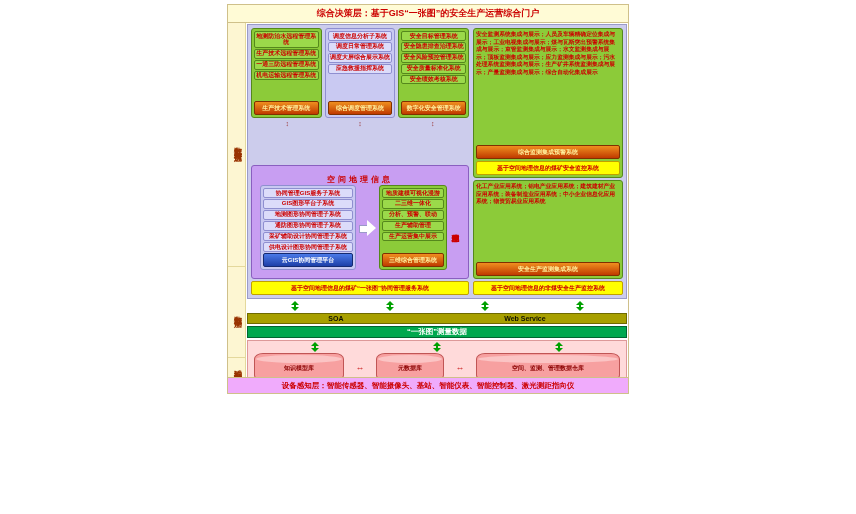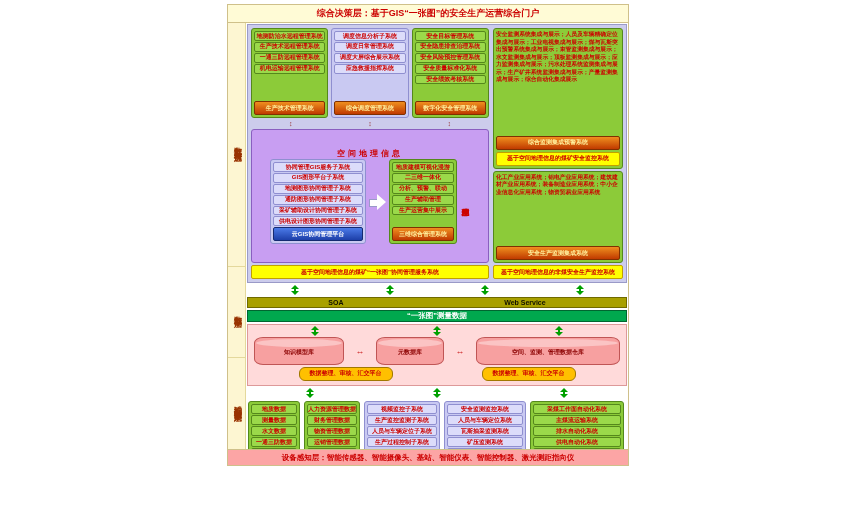--- a/index.html
+++ b/index.html
@@ -1,22 +1,22 @@
 <!DOCTYPE html>
 <html><head>
 <meta charset="utf-8">
 <style>
   html,body{margin:0;padding:0;background:#fff;}
   .canvas{position:relative;width:856px;height:514px;background:#ffffff;overflow:hidden;
           font-family:"Liberation Sans",sans-serif;}
-  .frame{position:absolute;left:227px;top:4px;width:402px;height:462px;display:flex;flex-direction:column;
+  .frame{position:absolute;left:227px;top:4px;width:402px;height:390px;display:flex;flex-direction:column;
          border:1px solid #cfc08a;background:#fff;box-sizing:border-box;}
   .top-bar{height:17px;flex:0 0 17px;background:#fffbd6;border-bottom:1px solid #cfc08a;color:#cc0000;
            font-weight:bold;font-size:9px;display:flex;align-items:center;justify-content:center;}
-  .bottom-bar{height:15px;flex:0 0 15px;background:#fca5a5;border-top:1px solid #cfc08a;color:#cc0000;
+  .bottom-bar{height:15px;flex:0 0 15px;background:#f0abfc;border-top:1px solid #cfc08a;color:#cc0000;
            font-weight:bold;font-size:7.5px;display:flex;align-items:center;justify-content:center;}
   .middle{flex:1;display:flex;overflow:hidden;}
   .left-strip{flex:0 0 17px;background:#fdf6d2;border-right:1px solid #e4d89c;display:flex;flex-direction:column;}
   .vlabel{writing-mode:vertical-rl;text-orientation:upright;color:#993300;font-weight:bold;font-size:8px;
           display:flex;align-items:center;justify-content:center;letter-spacing:1px;}
   .v1{flex:0 0 243px;} .v2{flex:0 0 90px;border-top:1px solid #e4d89c;border-bottom:1px solid #e4d89c;} .v3{flex:1;}
   .content{flex:1;display:flex;flex-direction:column;gap:2px;padding:1px;overflow:hidden;background:#fff;}
 
   
   .layer1{flex:0 0 234px;background:#ccccec;border:1px solid #9a9ac8;padding:3px;display:flex;gap:4px;box-sizing:border-box;}
@@ -34,21 +34,21 @@
   .obtn{margin-top:auto;background:linear-gradient(#ef8f1f,#c03a00);border:1px solid #803000;border-radius:2px;
         color:#ffef9c;font-size:6px;font-weight:bold;text-align:center;padding:1.5px 0;}
   .bluebtn{margin-top:auto;background:linear-gradient(#4b7ae8,#1d3fa8);border:1px solid #152a70;border-radius:2px;
         color:#ffffff;font-size:6px;font-weight:bold;text-align:center;padding:1.5px 0;}
   .ybanner{background:#ffff00;border:1px solid #c0a000;border-radius:2px;color:#cc0000;font-size:6px;font-weight:bold;
         text-align:center;padding:1.5px 1px;}
   .toprow{flex:0 0 90px;display:flex;gap:3px;}
   .toprow .box{flex:1;}
   .minarrows{flex:0 0 7px;display:flex;justify-content:space-around;align-items:center;color:#993333;
         font-size:7px;line-height:7px;font-weight:bold;}
-  .gisbox{flex:1;background:#c89ef2;border:1px solid #8a5fc0;border-radius:3px;padding:18px;display:flex;flex-direction:column;}
+  .gisbox{flex:1;background:#c89ef2;border:1px solid #8a5fc0;border-radius:3px;padding:8px;display:flex;flex-direction:column;margin-top:36px;}
   .gistitle{color:#cc0000;font-weight:bold;font-size:8px;text-align:center;letter-spacing:3px;flex:0 0 10px;}
   .gisbody{flex:1;display:flex;gap:3px;align-items:stretch;}
   .gisleft{flex:0 0 96px;} .gisright{flex:0 0 68px;}
   .gisleft .pill{background:#dcdcfa;border-color:#8f8fd0;}
   .gisright .pill{background:#9bd94a;border-color:#55881c;}
   .gis-side{flex:1;writing-mode:vertical-rl;text-orientation:upright;color:#cc0000;font-weight:bold;font-size:7.5px;
         display:flex;align-items:center;justify-content:center;}
   .block-arrow{position:relative;flex:0 0 17px;align-self:center;height:16px;}
   .block-arrow::before{content:"";position:absolute;left:0;top:5px;width:8px;height:6px;background:#ffffff;border:1px solid #9a9ac8;border-right:none;}
   .block-arrow::after{content:"";position:absolute;left:8px;top:0;border-top:8px solid transparent;border-bottom:8px solid transparent;border-left:9px solid #ffffff;}

